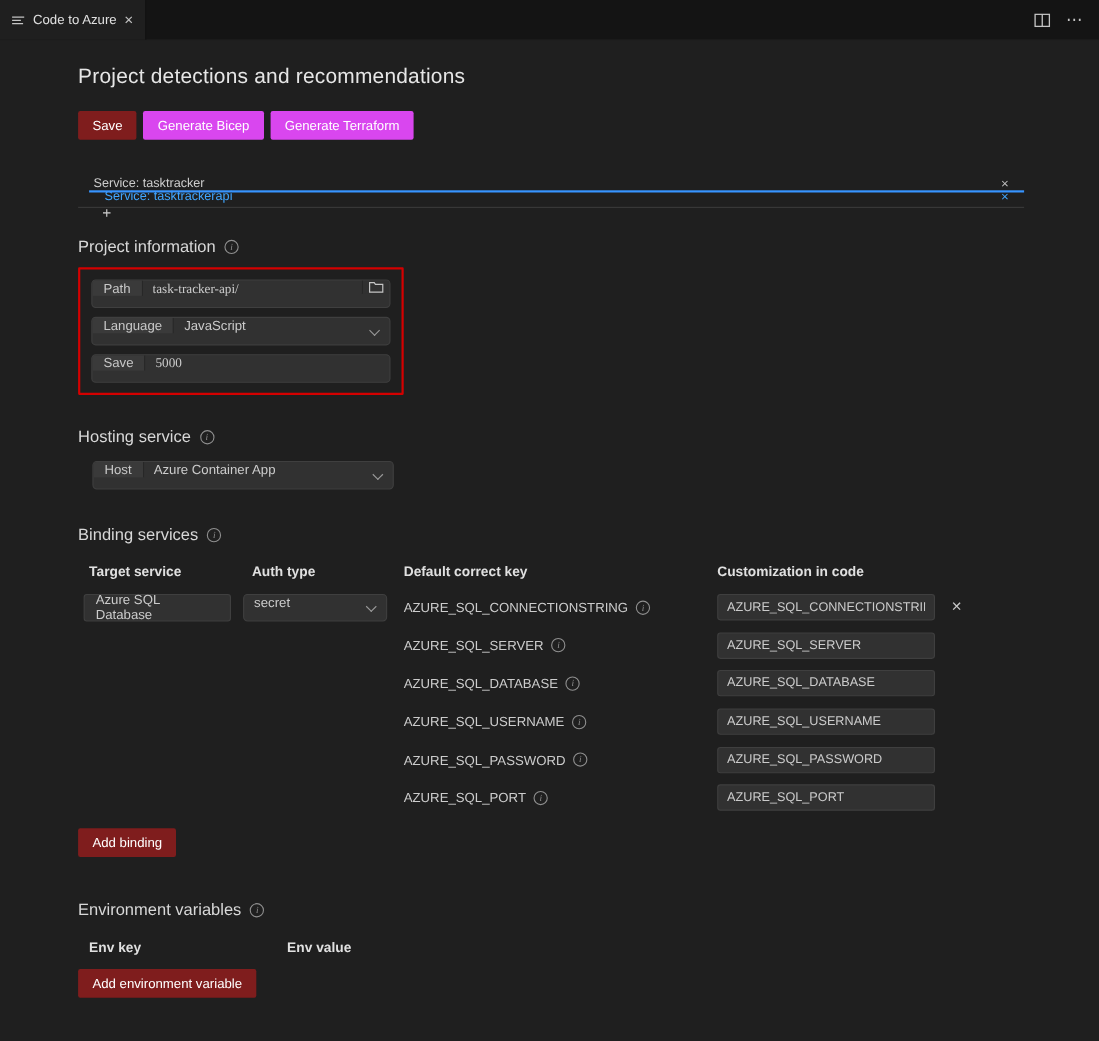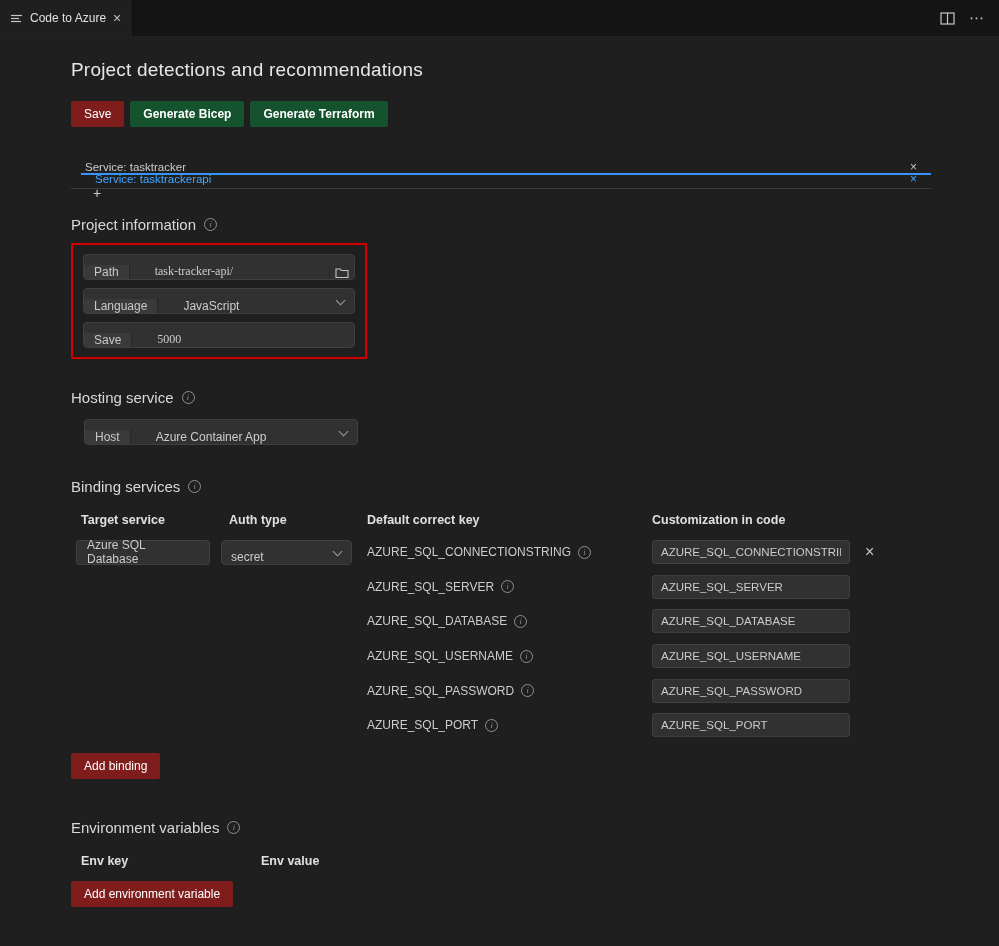--- a/index.html
+++ b/index.html
@@ -31,21 +31,21 @@
   .content { padding: 22px 40px 0 71px; flex: 1; }
   h1.page-title { font-size: 19px; font-weight: 500; color: #e6e6e6; letter-spacing: .2px; }
   .subtitle { margin-top: 15px; font-size: 11.5px; color: #c8c8c8; }
 
   .toolbar { margin-top: 20px; display: flex; gap: 6px; }
   .btn {
     height: 26px; border: none; border-radius: 2px; font-size: 12px;
     font-family: inherit; padding: 0 13px; cursor: pointer;
   }
   .btn-secondary { background: #7f1d1d; color: #ffffff; }
-  .btn-primary { background: #14532d; color: #ffffff; font-weight: bold; }
+  .btn-primary { background: #d946ef; color: #ffffff; }
 
   
   .service-tabs {
     margin-top: 34px; width: 860px; display: flex; align-items: stretch;
     border-bottom: 1px solid #3a3a3a; height: 28px; flex-direction: column;
   }
   .svc-tab {
     position: relative; display: flex; align-items: center; justify-content: space-between;
     padding: 0 14px; min-width: 155px; cursor: pointer; font-size: 11.5px; color: #cccccc;
   }
@@ -75,22 +75,22 @@
   
   .red-box {
     margin-top: 10px; width: 296px; border: 2px solid #d40000; border-radius: 1px;
     padding: 9px 10px;
   }
   .red-box .field-group { margin-bottom: 8px; }
   .red-box .field-group:last-child { margin-bottom: 0; }
 
   
   .field-group {
-    display: flex; align-items: flex-end; height: 26px; background: #313131;
-    border: 1px solid #3f3f3f; border-radius: 4px; overflow: hidden; width: 272px; gap: 16px;
+    display: flex; align-items: flex-start; height: 26px; background: #313131;
+    border: 1px solid #3f3f3f; border-radius: 4px; overflow: hidden; width: 272px;
   }
   .field-label {
     background: #3a3a3a; color: #c8c8c8; font-size: 12px; display: flex;
     align-items: center; padding: 0 10px; border-right: 1px solid #272727; flex: none;
   }
   .field-input {
     background: transparent; border: none; color: #cccccc; font-size: 12px;
     padding: 0 9px; outline: none; flex: 1; min-width: 0; font-family: Liberation Serif, serif;
   }
   .dropdown-value { flex: 1; display: flex; align-items: center; padding: 0 9px;

